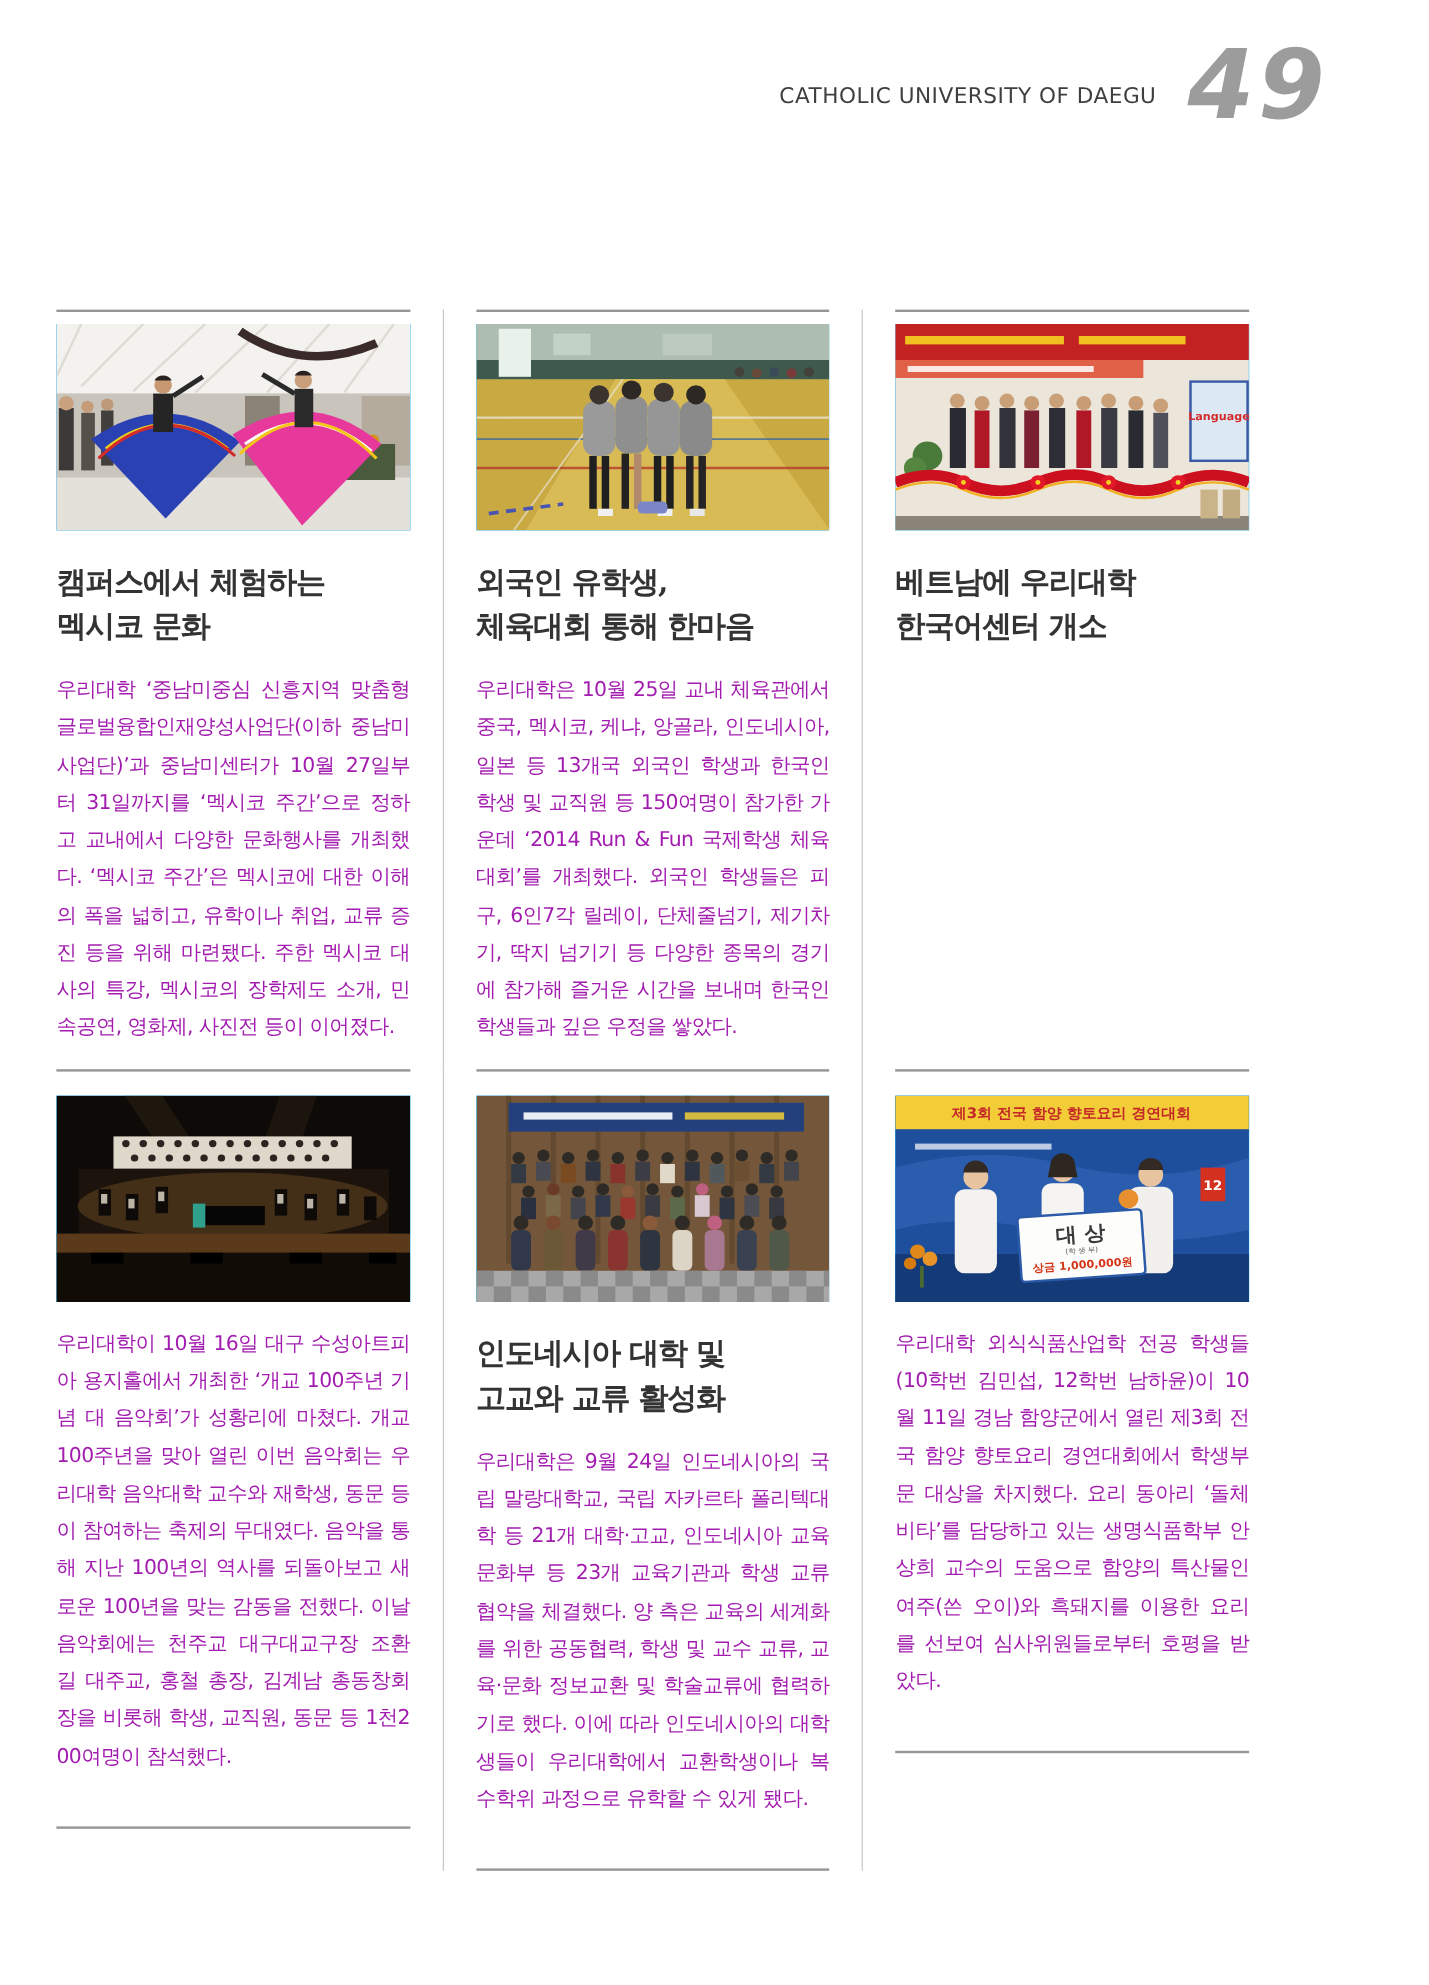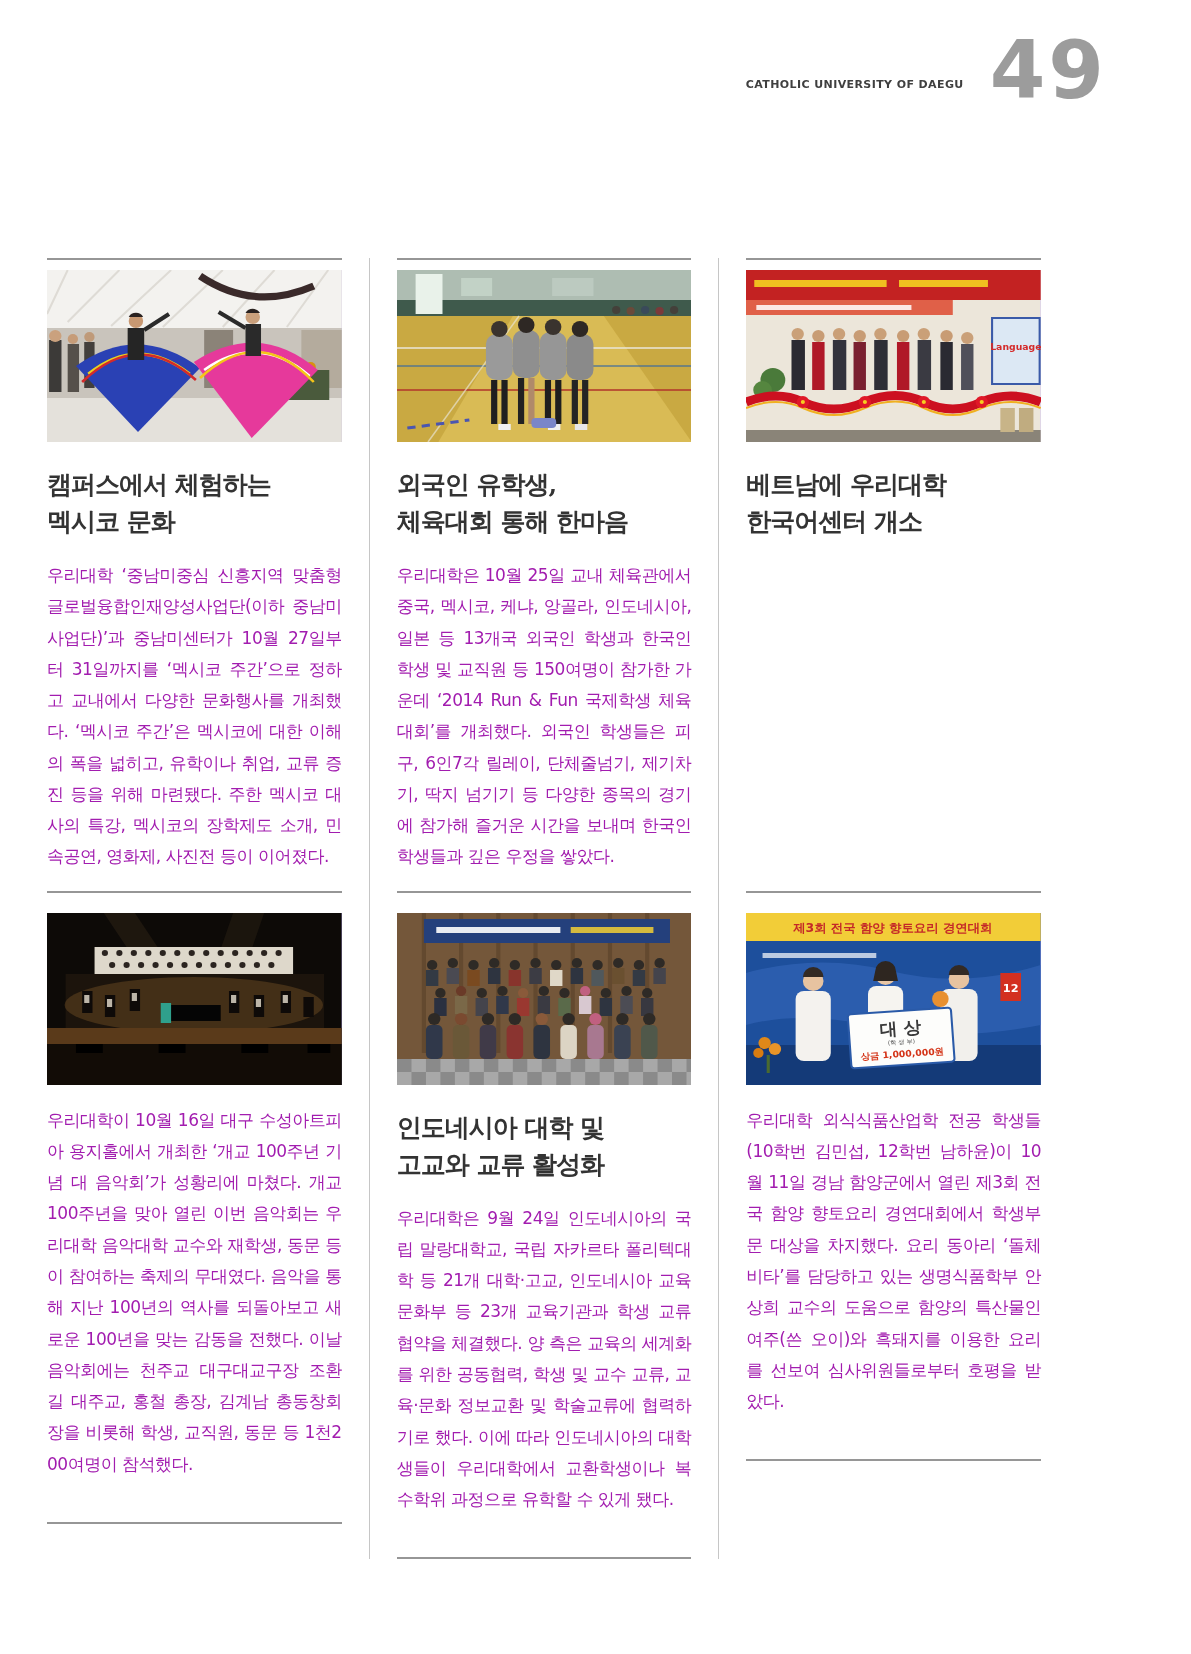--- a/index.html
+++ b/index.html
@@ -9,41 +9,42 @@
     background:#ffffff;
     overflow:hidden;
     font-family:"DejaVu Sans","Liberation Sans",sans-serif;
   }
   
   .header{
     position:absolute;top:38px;right:84px;
     display:flex;align-items:flex-end;gap:26px;
   }
   .brand{
-    font-size:11px;font-weight:bold;color:#3f3f3f;
+    font-size:18px;font-weight:normal;color:#3f3f3f;
     letter-spacing:0.4px;padding-bottom:13px;
   }
   .pagenum{
     font-size:80px;font-weight:800;color:#9c9c9c;
     line-height:0.82;letter-spacing:3px;
     font-family:"DejaVu Sans","Liberation Sans",sans-serif;
+    font-style:italic;
   }
   
   .content{position:absolute;left:47px;top:258px;width:994px;}
   .row{display:flex;align-items:stretch;}
   .col{flex:1;min-width:0;display:flex;flex-direction:column;}
   .vdivider{width:1px;background:#c6c6c6;margin:0 27px;flex:none;}
   .hrule{height:2px;background:#969696;flex:none;}
   .row-1{min-height:632px;}
   .row-1 .bottom-rule{margin-top:auto;}
   .row-2 .bottom-rule{margin-top:24px;margin-bottom:0;}
   .row-2 .photo{margin-top:20px;}
   .photo{
     margin-top:10px;height:172px;flex:none;
-    overflow:hidden;background:#c4b5fd;
+    overflow:hidden;background:#0ea5e9;
   }
   .photo svg{display:block;width:100%;height:100%;}
   h2.title{
     margin:24px 0 0 0;
     font-family:"DejaVu Serif","Liberation Serif",serif;
     font-weight:700;font-size:25px;line-height:1.48;color:#333333;
     letter-spacing:-1px;white-space:pre-line;word-break:break-all;
   }
   p.body{
     margin:20px 0 18px 0;

